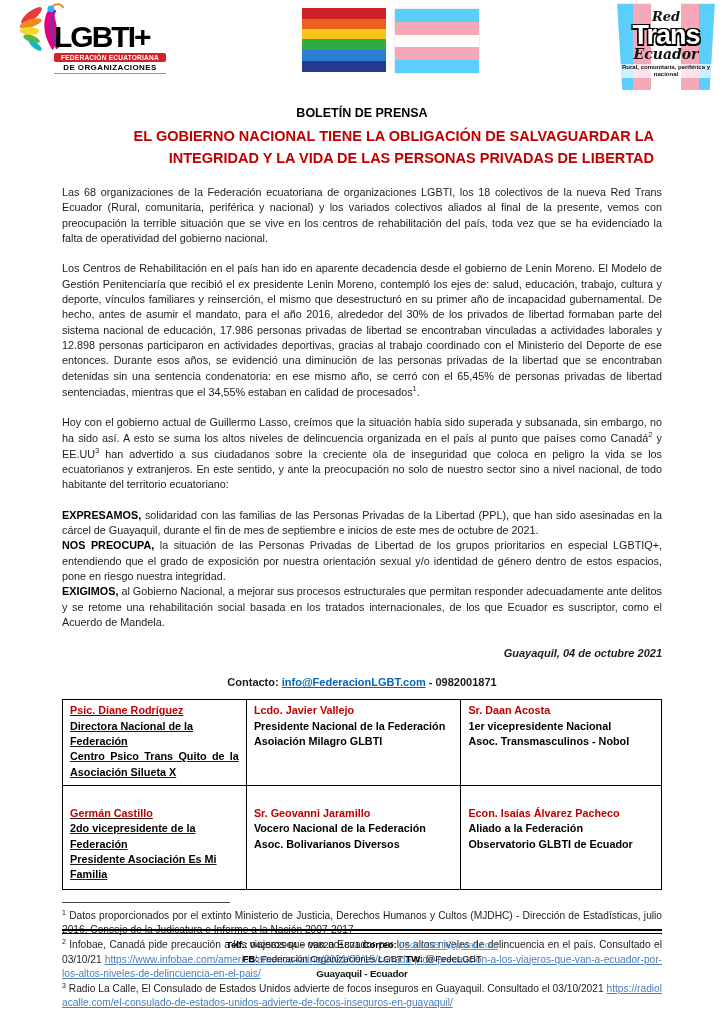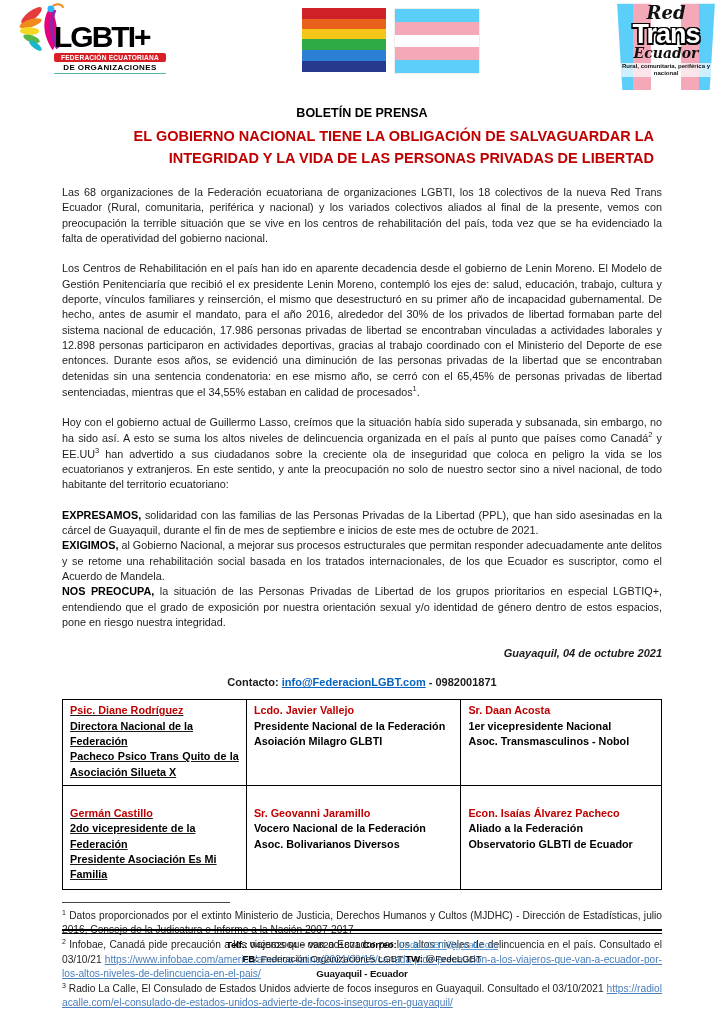--- a/index.html
+++ b/index.html
@@ -23,21 +23,21 @@
   .lgbti-sub{font-size:8px;font-weight:bold;color:#000;text-align:center;letter-spacing:.4px;margin-top:1px;border-bottom:1.5px solid #57b6a8;padding-bottom:1px;}
   .flag-pair{display:flex;gap:8px;margin-top:8px;}
   .flag{width:84px;height:64px;}
   .rainbow-flag{background:linear-gradient(to bottom,#cf2027 0 17%,#e8621c 17% 33%,#f5c518 33% 49%,#2faa44 49% 66%,#2b7fd4 66% 83%,#253a8f 83% 100%);}
   .trans-flag{background:linear-gradient(to bottom,#5bcefa 0 20%,#f5a9b8 20% 40%,#ffffff 40% 60%,#f5a9b8 60% 80%,#5bcefa 80% 100%);border:1px solid #eee;}
   .redtrans-logo{position:relative;width:104px;height:88px;margin-top:2px;
     background:linear-gradient(to right,#5bcefa 0 18%,#f5a9b8 18% 36%,#ffffff 36% 64%,#f5a9b8 64% 82%,#5bcefa 82% 100%);
     clip-path:polygon(3% 2%,97% 2%,92% 100%,8% 100%);
     text-align:center;}
   .rt-script{font-family:"DejaVu Serif",serif;font-style:italic;font-weight:bold;color:#111;}
-  .rt-red{font-size:18px;margin-top:2px;line-height:1;}
+  .rt-red{font-size:13px;margin-top:8px;line-height:1;}
   .rt-main{font-size:27px;font-weight:bold;color:#fff;line-height:.9;letter-spacing:-1px;
     text-shadow:-1.5px -1.5px 0 #000,1.5px -1.5px 0 #000,-1.5px 1.5px 0 #000,1.5px 1.5px 0 #000,0 2px 0 #000;}
   .rt-ecuador{font-size:14px;line-height:1.1;}
   .rt-tagline{font-size:6px;font-weight:bold;color:#111;background:rgba(255,255,255,.7);margin:1px 6px 0 6px;line-height:1.2;}
 
   
   .kicker{text-align:center;font-weight:bold;font-size:12.5px;color:#000;margin-top:2px;}
   .headline{text-align:right;font-weight:bold;font-size:14.5px;line-height:1.55;margin:5px 8px 0 8px;}
 
   
@@ -117,35 +117,35 @@
     <div class="headline" style="color:#c00000;">EL GOBIERNO NACIONAL TIENE LA OBLIGACIÓN DE SALVAGUARDAR LA INTEGRIDAD Y LA VIDA DE LAS PERSONAS PRIVADAS DE LIBERTAD</div>
 
     <p class="para">Las 68 organizaciones de la Federación ecuatoriana de organizaciones LGBTI, los 18 colectivos de la nueva Red Trans Ecuador (Rural, comunitaria, periférica y nacional) y los variados colectivos aliados al final de la presente, vemos con preocupación la terrible situación que se vive en los centros de rehabilitación del país, toda vez que se ha evidenciado la falta de operatividad del gobierno nacional.</p>
 
     <p class="para"><span>Los Centros de Rehabilitación en el país han ido en aparente decadencia desde el gobierno de Lenin Moreno. El Modelo de Gestión Penitenciaría que recibió el ex presidente Lenin Moreno, contempló los ejes de: salud, educación, trabajo, cultura y deporte, vínculos familiares y reinserción, el mismo que desestructuró en su primer año de incapacidad gubernamental. De hecho, antes de asumir el mandato, para el año 2016, alrededor del 30% de los privados de libertad formaban parte del sistema nacional de educación, 17.986 personas privadas de libertad se encontraban vinculadas a actividades laborales y 12.898 personas participaron en actividades deportivas, gracias al trabajo coordinado con el Ministerio del Deporte de ese entonces. Durante esos años, se evidenció una diminución de las personas privadas de la libertad que se encontraban detenidas sin una sentencia condenatoria: en ese mismo año, se cerró con el 65,45% de personas privadas de libertad sentenciadas, mientras que el 34,55% estaban en calidad de procesados</span><sup>1</sup><span>.</span></p>
 
     <p class="para"><span>Hoy con el gobierno actual de Guillermo Lasso, creímos que la situación había sido superada y subsanada, sin embargo, no ha sido así. A esto se suma los altos niveles de delincuencia organizada en el país al punto que países como Canadá</span><sup>2</sup><span> y EE.UU</span><sup>3</sup><span> han advertido a sus ciudadanos sobre la creciente ola de inseguridad que coloca en peligro la vida se los ecuatorianos y extranjeros. En este sentido, y ante la preocupación no solo de nuestro sector sino a nivel nacional, de todo habitante del territorio ecuatoriano:</span></p>
 
     <div class="decl-block">
       <p class="decl"><b>EXPRESAMOS,</b><span> solidaridad con las familias de las Personas Privadas de la Libertad (PPL), que han sido asesinadas en la cárcel de Guayaquil, durante el fin de mes de septiembre e inicios de este mes de octubre de 2021.</span></p>
+      <p class="decl"><b>NOS PREOCUPA,</b><span> la situación de las Personas Privadas de Libertad de los grupos prioritarios en especial LGBTIQ+, entendiendo que el grado de exposición por nuestra orientación sexual y/o identidad de género dentro de estos espacios, pone en riesgo nuestra integridad.</span></p>
       <p class="decl"><b>EXIGIMOS,</b><span> al Gobierno Nacional, a mejorar sus procesos estructurales que permitan responder adecuadamente ante delitos y se retome una rehabilitación social basada en los tratados internacionales, de los que Ecuador es suscriptor, como el Acuerdo de Mandela.</span></p>
-      <p class="decl"><b>NOS PREOCUPA,</b><span> la situación de las Personas Privadas de Libertad de los grupos prioritarios en especial LGBTIQ+, entendiendo que el grado de exposición por nuestra orientación sexual y/o identidad de género dentro de estos espacios, pone en riesgo nuestra integridad.</span></p>
     </div>
 
     <p class="dateline">Guayaquil, 04 de octubre 2021</p>
 
     <p class="contact-line"><span>Contacto: </span><a class="doc-link" href="#">info@FederacionLGBT.com</a><span> - 0982001871</span></p>
 
     <table class="people">
       <tbody>
           <tr>
         <td class="c1">
           <div class="p-name">Psic. Diane Rodríguez</div>
           <div class="p-line">Directora Nacional de la Federación</div>
-          <div class="p-line p-just">Pacheco Psico Trans Quito de la Asociación Silueta X</div>
+          <div class="p-line p-just">Centro Psico Trans Quito de la Asociación Silueta X</div>
         </td>
         <td class="c2">
           <div class="p-name">Lcdo. Javier Vallejo</div>
           <div class="p-line">Presidente Nacional de la Federación</div>
           <div class="p-line">Asoiación Milagro GLBTI</div>
         </td>
         <td class="c3">
           <div class="p-name">Sr. Daan Acosta</div>
           <div class="p-line">1er vicepresidente Nacional</div>
           <div class="p-line">Asoc. Transmasculinos - Nobol</div>

